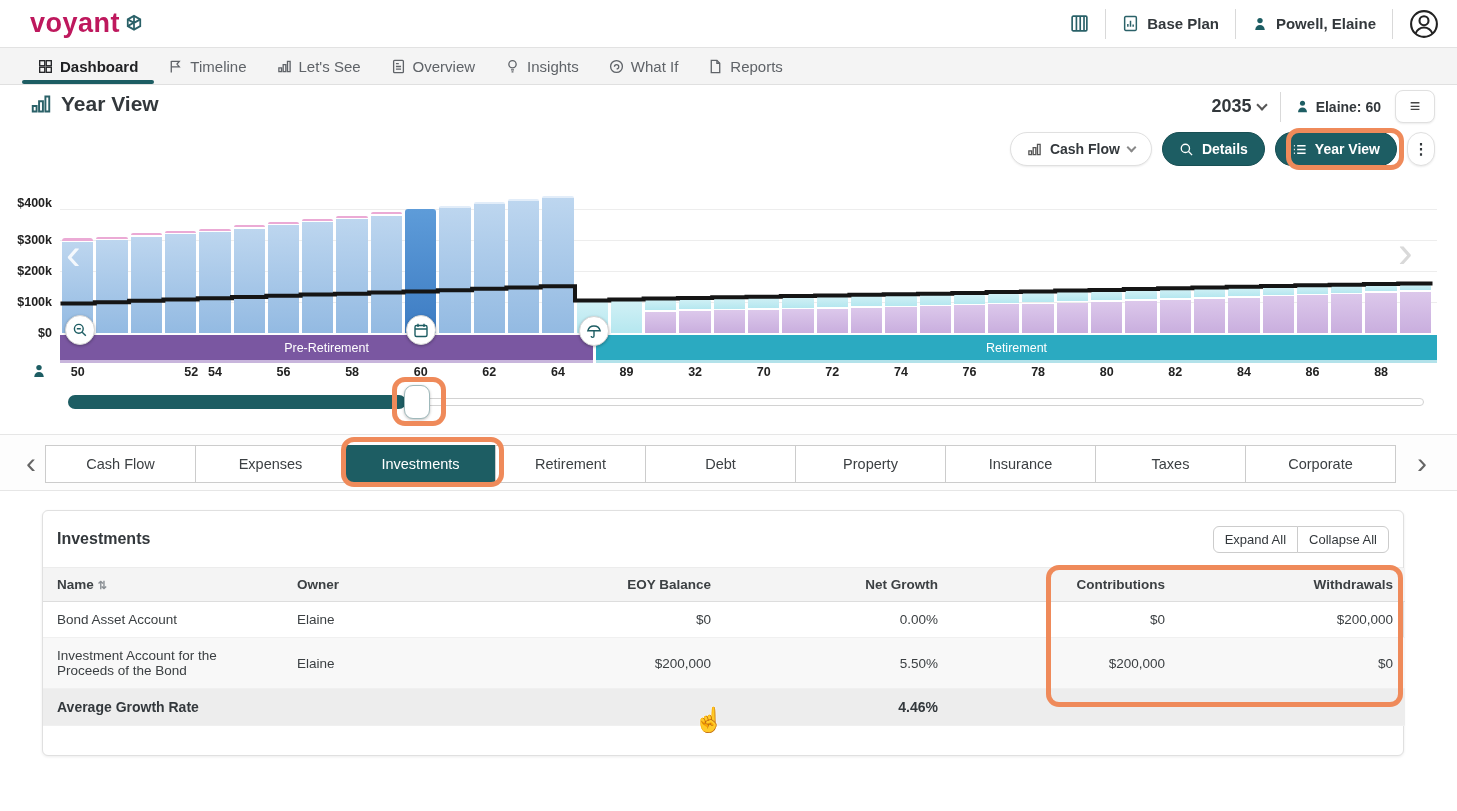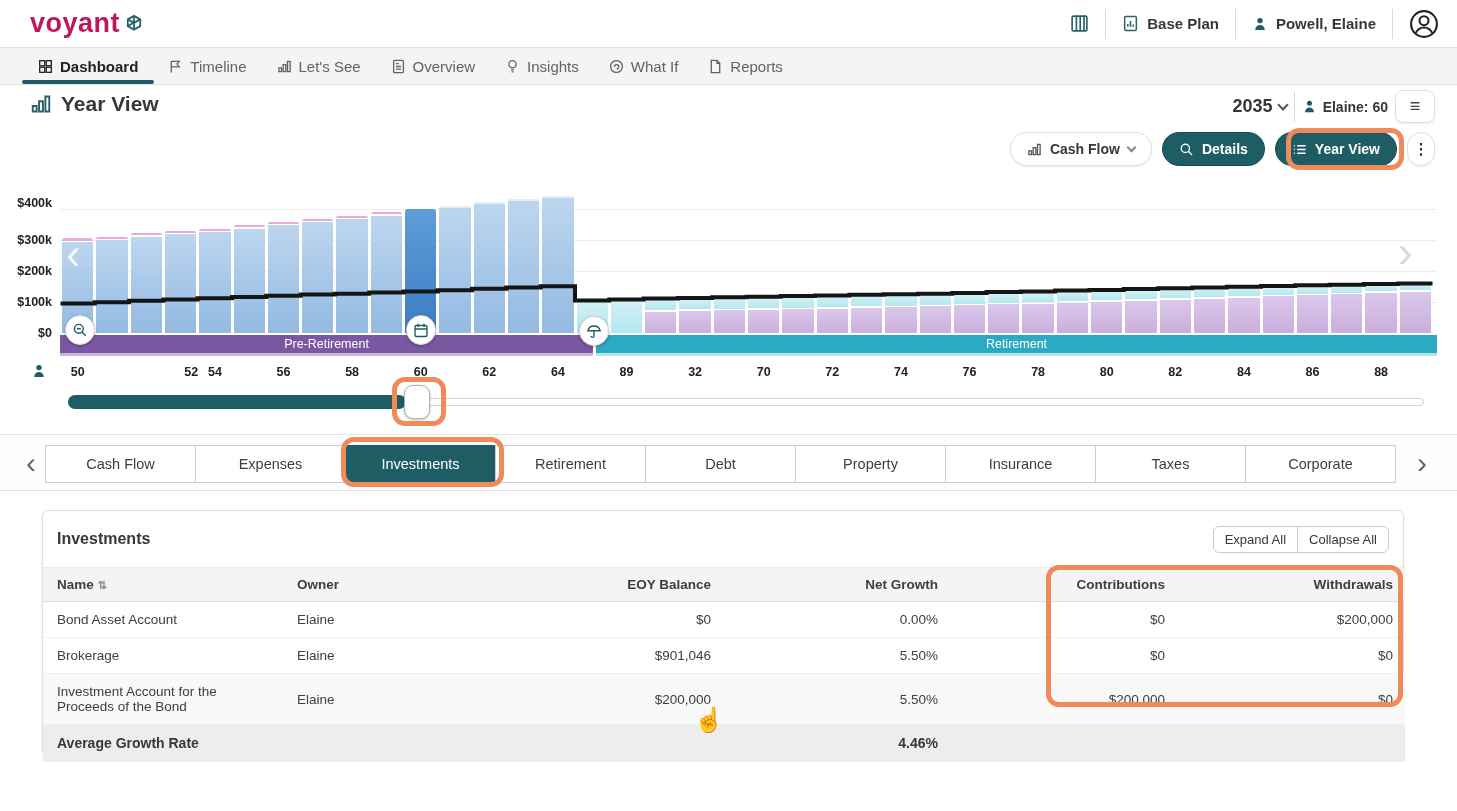--- a/index.html
+++ b/index.html
@@ -20,21 +20,21 @@
 
   
   .nav-bar { position:absolute; left:0; top:48px; width:1457px; height:37px; background:#f4f4f4; border-bottom:1px solid #e0e0e0; display:flex; align-items:stretch; gap:30px; padding:0 0 0 38px; }
   .nav-item { position:relative; display:flex; align-items:center; gap:7px; font-size:15px; color:#5f6368; cursor:pointer; }
   .nav-item.active { color:#202124; font-weight:700; }
   .nav-item.active::after { content:""; position:absolute; left:-16px; right:-16px; bottom:0; height:4px; background:#1d5d63; border-radius:2px; }
 
   
   .title-row { position:absolute; left:30px; top:92px; display:flex; align-items:center; gap:9px; }
   .page-title { font-size:21px; font-weight:700; color:#33383c; }
-  .title-right { position:absolute; right:22px; top:90px; display:flex; align-items:center; gap:7px; }
+  .title-right { position:absolute; right:22px; top:90px; display:flex; align-items:center; gap:14px; }
   .year-select { display:flex; align-items:center; gap:6px; font-size:18px; font-weight:700; color:#33383c; cursor:pointer; }
   .cdown { display:inline-block; width:8px; height:8px; border-right:2px solid #555; border-bottom:2px solid #555; transform:rotate(45deg); margin-top:-4px; }
   .person-chip { display:flex; align-items:center; gap:6px; font-size:14px; font-weight:700; color:#33383c; }
   .sq-btn { width:40px; height:33px; background:#fff; border:1px solid #e0e0e0; border-radius:8px; box-shadow:0 1px 2px rgba(0,0,0,.08); display:flex; align-items:center; justify-content:center; font-size:18px; color:#444; cursor:pointer; }
 
   
   .toolbar { position:absolute; right:22px; top:132px; display:flex; align-items:center; gap:10px; }
   .pill { height:34px; border-radius:17px; display:flex; align-items:center; gap:8px; padding:0 16px; font-size:14px; font-weight:700; cursor:pointer; }
   .pill.light { background:#fff; color:#33383c; border:1px solid #e0e0e0; box-shadow:0 1px 2px rgba(0,0,0,.08); }
   .pill.dark { background:#1d5d63; color:#fff; border:1px solid #184f54; }
@@ -45,21 +45,21 @@
   .ylabel { position:absolute; width:48px; text-align:right; font-size:12.5px; font-weight:700; color:#222; transform:translateY(-50%); }
   .gridline { position:absolute; left:60px; width:1377px; height:1px; background:#ededed; }
   .bar-seg { position:absolute; }
   .seg-blue { background:linear-gradient(180deg,#bdd6ef 0%,#93bae2 100%); }
   .seg-selected { background:linear-gradient(180deg,#5e9cd9 0%,#3d7cc3 100%); border-radius:3px 3px 0 0; }
   .seg-pink { background:#ebaad5; border-radius:3px 3px 0 0; }
   .seg-pale { background:#e2edf9; border-radius:3px 3px 0 0; }
   .seg-cyan { background:linear-gradient(180deg,#d2f1f6 0%,#b5e7ef 100%); border-radius:3px 3px 0 0; }
   .seg-lavender { background:linear-gradient(180deg,#dcc8eb 0%,#c9aede 100%); }
   #line-svg { position:absolute; left:60px; top:0; }
-  .band { position:absolute; top:147px; height:21px; display:flex; align-items:center; justify-content:center; color:#fff; font-size:12.5px; }
+  .band { position:absolute; top:147px; height:28px; display:flex; align-items:center; justify-content:center; color:#fff; font-size:12.5px; }
   .band.purple { background:#7a57a1; border-bottom:3px solid #c8b5dc; }
   .band.tealband { background:#2baac1; border-bottom:3px solid #b3e2ea; }
   .chart-badge { position:absolute; width:30px; height:30px; border-radius:50%; background:#fff; border:1px solid #d6d6d6; box-shadow:0 1px 3px rgba(0,0,0,.3); display:flex; align-items:center; justify-content:center; color:#1d5d63; cursor:pointer; z-index:5; }
   .chart-chevron { position:absolute; font-size:44px; font-weight:200; line-height:1; cursor:pointer; z-index:4; }
 
   
   #age-axis { position:absolute; left:0; top:365px; width:1376px; height:16px; }
   .age-tick { position:absolute; transform:translateX(-50%); font-size:12.5px; font-weight:700; color:#222; }
   #axis-person { position:absolute; left:31px; top:363px; color:#1d5d63; }
   .slider { position:absolute; left:68px; top:392px; width:1356px; height:20px; }
@@ -483,28 +483,20 @@
       </thead>
       <tbody id="inv-body">
           <tr>
       <td>Bond Asset Account</td>
       <td>Elaine</td>
       <td class="num">$0</td>
       <td class="num">0.00%</td>
       <td class="num">$0</td>
       <td class="num">$200,000</td>
     </tr>
-          <tr>
-      <td>Brokerage</td>
-      <td>Elaine</td>
-      <td class="num">$901,046</td>
-      <td class="num">5.50%</td>
-      <td class="num">$0</td>
-      <td class="num">$0</td>
-    </tr>
           <tr class="shaded">
       <td>Investment Account for the Proceeds of the Bond</td>
       <td>Elaine</td>
       <td class="num">$200,000</td>
       <td class="num">5.50%</td>
       <td class="num">$200,000</td>
       <td class="num">$0</td>
     </tr>
         </tbody>
       <tbody>

